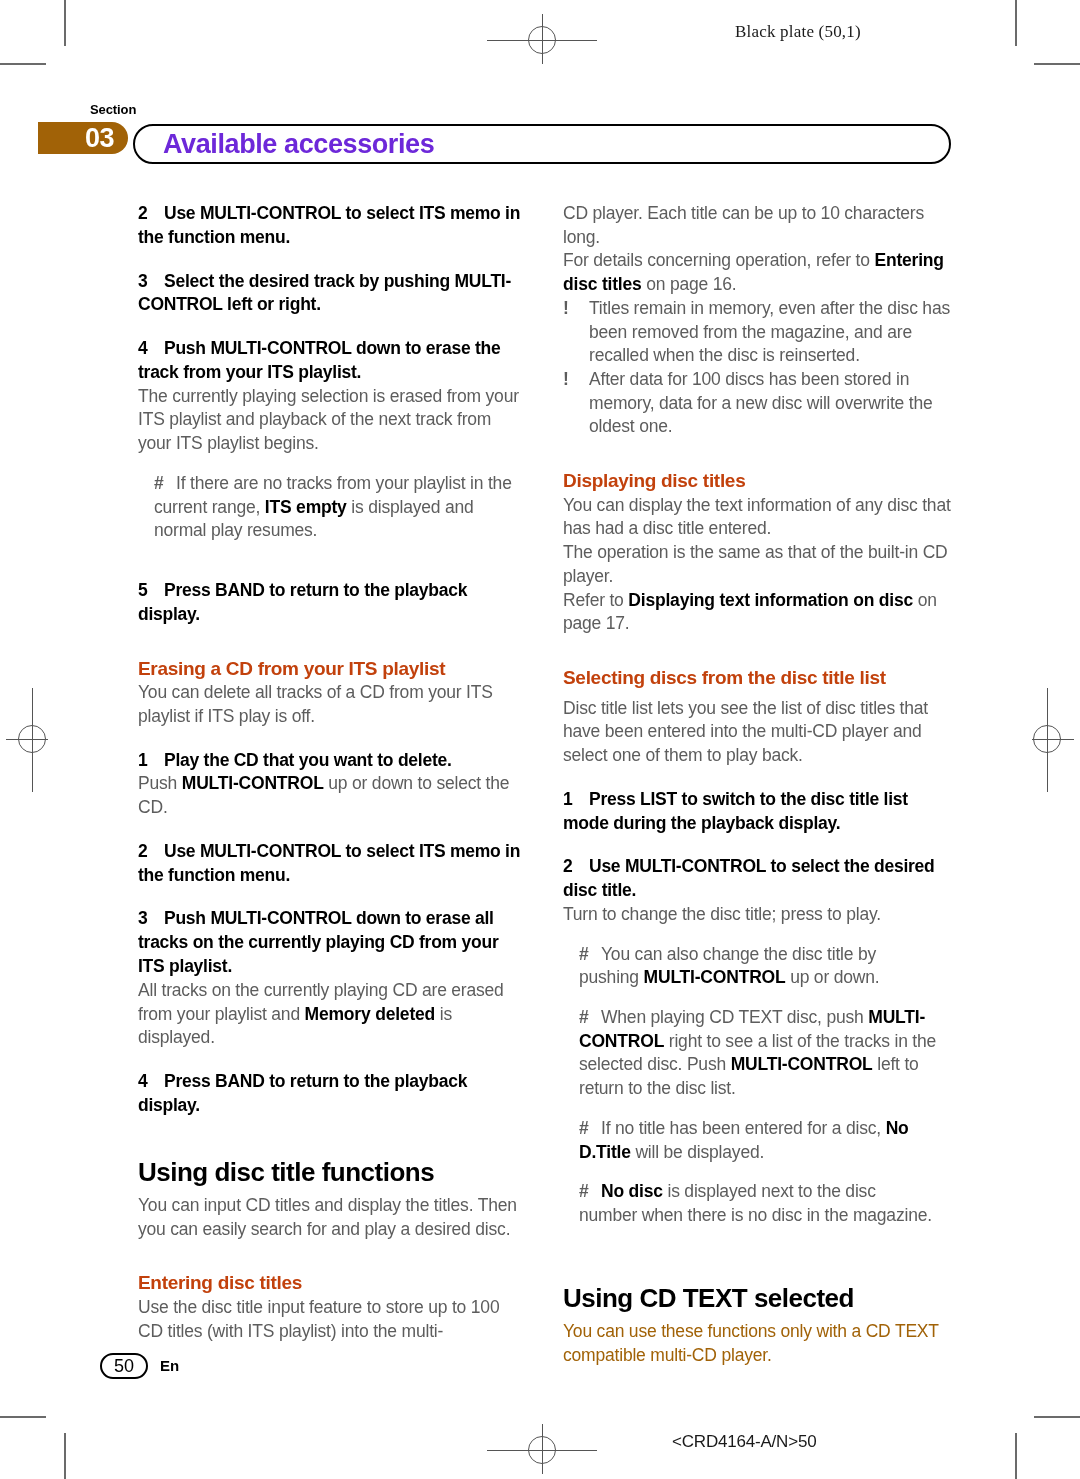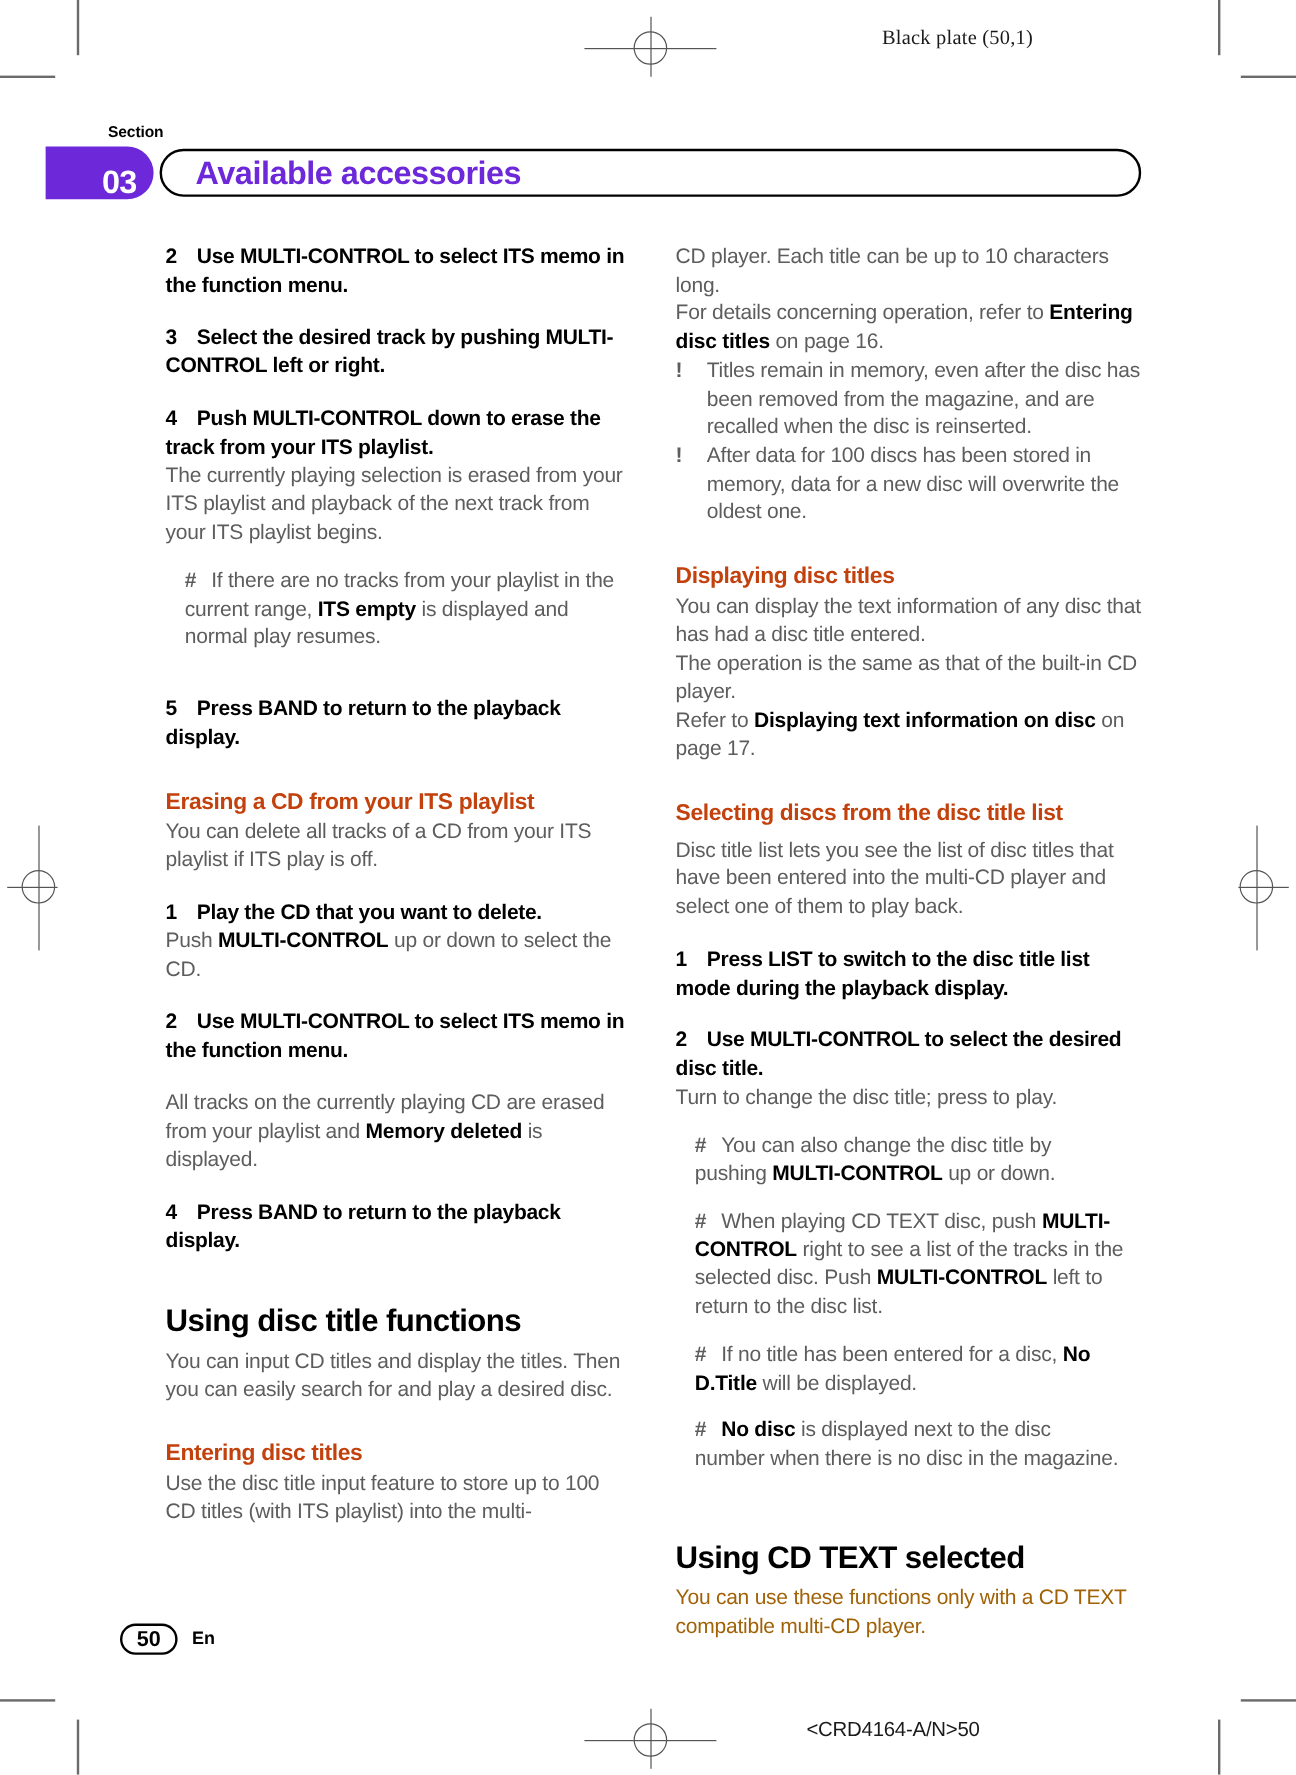--- a/index.html
+++ b/index.html
@@ -34,24 +34,24 @@
     font-size: 17px; color: #1a1a1a; letter-spacing: 0.2px;
   }
 
   .section-word {
     position: absolute; left: 90px; top: 102px;
     font-size: 13px; font-weight: bold; color: #000;
     letter-spacing: -0.1px;
   }
   .section-tab {
     position: absolute; left: 38px; top: 122px;
-    width: 90px; height: 44px;
-    background: #6d28d9;
+    width: 90px; height: 32px;
+    background: #a16207;
     border-radius: 0 26px 26px 0;
-    display: flex; align-items: flex-end; justify-content: flex-end;
+    display: flex; align-items: center; justify-content: flex-end;
     padding-right: 14px;
   }
   .section-num {
     color: #fff; font-size: 27px; font-weight: bold;
     letter-spacing: -0.5px; line-height: 1;
   }
   .chapter-pill {
     position: absolute; left: 133px; top: 124px;
     width: 818px; height: 40px;
     border: 2px solid #000; border-radius: 22px;
@@ -114,21 +114,21 @@
   .gap-l { height: 30px; }
   .gap-xl { height: 38px; }
 
   
   .page-pill {
     position: absolute; left: 100px; top: 1353px;
     width: 48px; height: 26px;
     border: 2px solid #000; border-radius: 14px;
     display: flex; align-items: center; justify-content: center;
   }
-  .page-num { font-size: 18px; font-weight: bold; color: #000; }
+  .page-num { font-size: 18px; font-weight: normal; color: #000; }
   .lang {
     position: absolute; left: 160px; top: 1357px;
     font-size: 15px; font-weight: bold; color: #000;
   }
   .doc-code {
     position: absolute; left: 672px; top: 1432px;
     font-size: 17px; color: #1a1a1a;
     font-family: "Liberation Sans", sans-serif;
     letter-spacing: -0.2px;
   }
@@ -217,20 +217,23 @@
   <p class="body">
     <span>Push </span><b>MULTI-CONTROL</b><span> up or down to select the CD.</span>
   </p>
   <div class="gap-m"></div>
 
   <p class="step">
     <span class="n">2</span><span>Use MULTI-CONTROL to select ITS memo in the function menu.</span>
   </p>
   <div class="gap-m"></div>
 
+  <p class="step">
+    <span class="n">3</span><span>Push MULTI-CONTROL down to erase all tracks on the currently playing CD from your ITS playlist.</span>
+  </p>
   <p class="body">
     <span>All tracks on the currently playing CD are erased from your playlist and </span><b>Memory deleted</b><span> is displayed.</span>
   </p>
   <div class="gap-m"></div>
 
   <p class="step">
     <span class="n">4</span><span>Press BAND to return to the playback display.</span>
   </p>
   <div class="gap-xl"></div>
 

